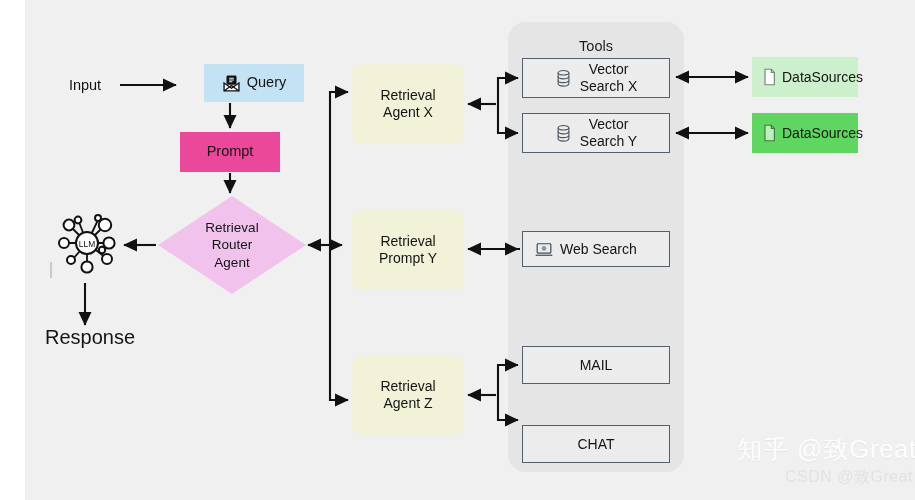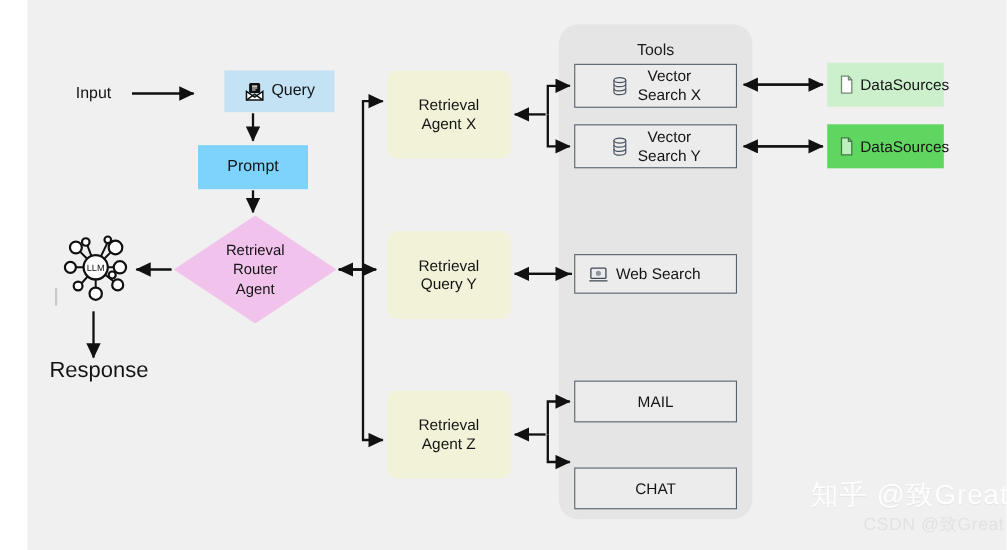--- a/index.html
+++ b/index.html
@@ -19,21 +19,21 @@
                text-align:center;font-size:14.5px;color:#1b1b1b;}
 
   .node{position:absolute;box-sizing:border-box;display:flex;
         align-items:center;justify-content:center;text-align:center;
         color:#141414;line-height:1.18;}
 
   
   #input-label{left:55px;top:76px;width:60px;height:20px;font-size:14.5px;}
   #query-box{left:180px;top:64px;width:100px;height:38px;background:#c3e3f5;
              font-size:14.5px;gap:6px;margin-left:24px;}
-  #prompt-box{left:180px;top:132px;width:100px;height:40px;background:#7dd3fc;
+  #prompt-box{left:180px;top:132px;width:100px;height:40px;background:#ec4899;
               font-size:14.5px;}
   #response-label{left:50px;top:328px;width:80px;height:20px;font-size:20px;}
 
   
   #router-diamond{position:absolute;left:158px;top:196px;width:148px;height:98px;}
   #router-diamond .dia{position:absolute;inset:0;background:#f0c2ec;
         clip-path:polygon(50% 0,100% 50%,50% 100%,0 50%);}
   #router-text{position:absolute;inset:0;display:flex;flex-direction:column;
         align-items:center;justify-content:center;font-size:13.5px;
         color:#141414;line-height:1.3;}
@@ -186,21 +186,21 @@
   <div id="llm-tick"></div>
 
   <div class="node" id="response-label">Response</div>
 
   <div class="node agent" id="agent-x">
     <span>Retrieval</span>
     <span>Agent X</span>
   </div>
   <div class="node agent" id="agent-y">
     <span>Retrieval</span>
-    <span>Query Y</span>
+    <span>Prompt Y</span>
   </div>
   <div class="node agent" id="agent-z">
     <span>Retrieval</span>
     <span>Agent Z</span>
   </div>
 
   <div class="node tool" id="vector-x">
     <span style="display:inline-flex;">
       <svg width="17" height="19" viewBox="0 0 18 22" fill="none" stroke="#4c5663" stroke-width="1.3">
         <ellipse cx="9" cy="4.4" rx="6.2" ry="2.6"></ellipse>

